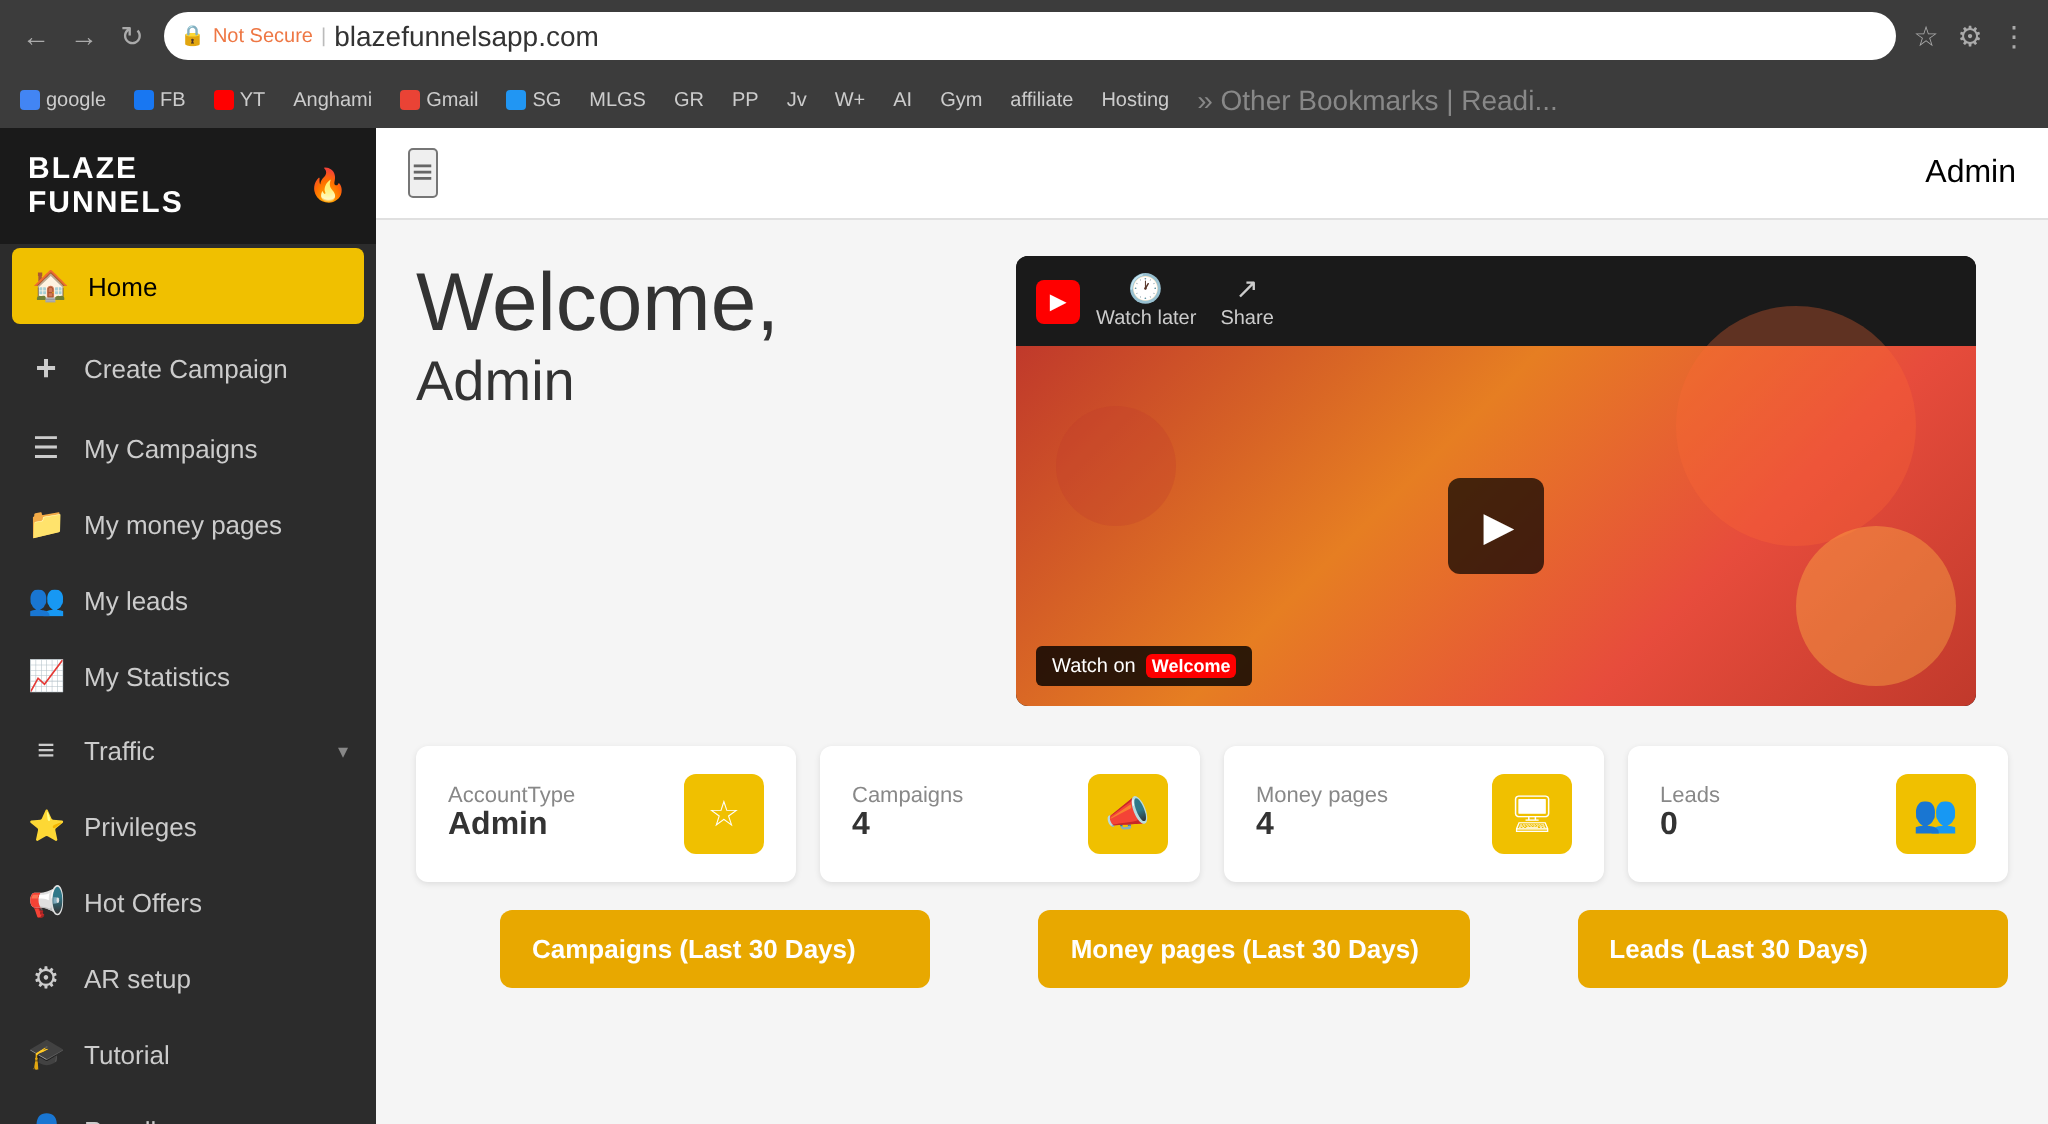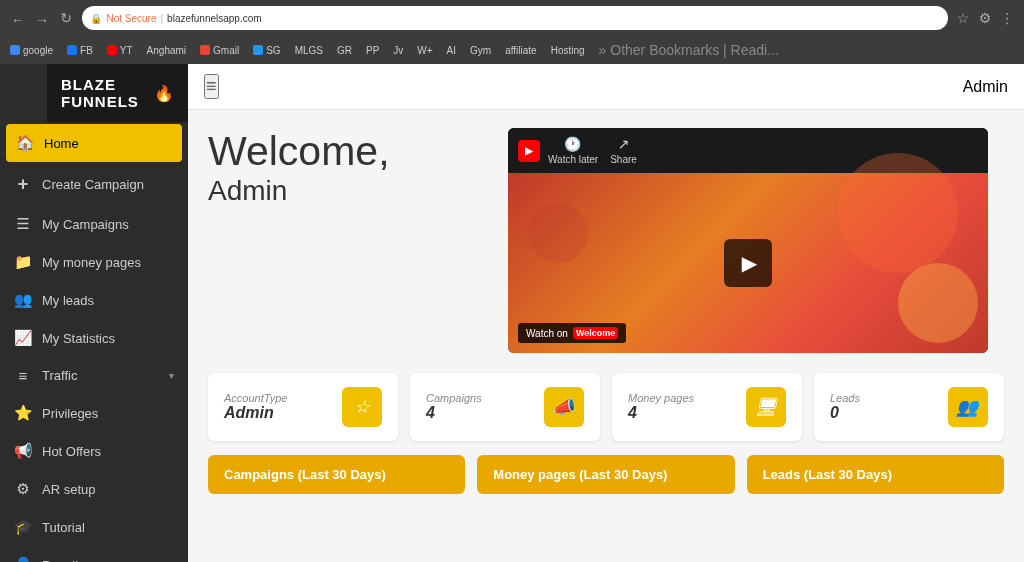--- a/index.html
+++ b/index.html
@@ -16,21 +16,21 @@
     .browser-action-btn { color: #aaa; font-size: 14px; cursor: pointer; width: 18px; text-align: center; }
 
     .bookmarks-bar { height: 28px; background: #3c3c3c; display: flex; align-items: center; padding: 0 6px; gap: 6px; overflow: hidden; }
     .bookmark-item { color: #ccc; font-size: 10px; white-space: nowrap; cursor: pointer; padding: 2px 4px; border-radius: 3px; display: flex; align-items: center; gap: 3px; }
 
     
     .app-container { display: flex; flex: 1; overflow: hidden; }
 
     
     .sidebar { width: 188px; background: #2c2c2c; color: #fff; display: flex; flex-direction: column; overflow-y: auto; flex-shrink: 0; }
-    .sidebar-logo { background: #1a1a1a; padding: 12px 14px; display: flex; align-items: center; gap: 8px; margin-left: 47px; }
+    .sidebar-logo { background: #1a1a1a; padding: 12px 14px; display: flex; align-items: center; gap: 8px; }
     .sidebar-nav { flex: 1; }
     .nav-item { display: flex; align-items: center; padding: 10px 14px; cursor: pointer; font-size: 13px; color: #ccc; gap: 10px; position: relative; }
     .nav-item.active { background: #f0c000; color: #000; border-radius: 4px; margin: 2px 6px; padding: 10px 10px; }
     .nav-item .nav-icon { font-size: 15px; width: 18px; text-align: center; }
     .nav-item .nav-label { flex: 1; }
     .nav-item .nav-arrow { font-size: 10px; color: #888; }
     .nav-item.active .nav-icon, .nav-item.active .nav-label { color: #000; }
 
     
     .main-content { flex: 1; background: #f5f5f5; display: flex; flex-direction: column; overflow: hidden; }
@@ -53,29 +53,29 @@
     .video-actions { display: flex; gap: 12px; align-items: center; }
     .video-action { color: #ccc; font-size: 10px; display: flex; flex-direction: column; align-items: center; gap: 2px; cursor: pointer; }
     .video-action-icon { font-size: 14px; }
     .video-thumbnail { width: 100%; height: 180px; background: linear-gradient(135deg, #c0392b 0%, #e67e22 40%, #e74c3c 70%, #c0392b 100%); position: relative; display: flex; align-items: center; justify-content: center; }
     .play-button { width: 48px; height: 48px; background: rgba(0,0,0,0.7); border-radius: 6px; display: flex; align-items: center; justify-content: center; cursor: pointer; }
     .play-icon { color: #fff; font-size: 20px; margin-left: 3px; }
     .watch-on-yt { position: absolute; bottom: 10px; left: 10px; background: rgba(0,0,0,0.8); color: #fff; font-size: 10px; padding: 4px 8px; border-radius: 3px; display: flex; align-items: center; gap: 5px; cursor: pointer; }
 
     
     .stats-row { display: flex; gap: 12px; margin-bottom: 14px; }
-    .stat-card { background: #fff; border-radius: 6px; padding: 14px 16px; display: flex; align-items: center; justify-content: space-between; flex: 1; box-shadow: 0 1px 3px rgba(0,0,0,0.1); font-style: italic; }
+    .stat-card { background: #fff; border-radius: 6px; padding: 14px 16px; display: flex; align-items: center; justify-content: space-between; flex: 1; box-shadow: 0 1px 3px rgba(0,0,0,0.1); }
     .stat-info .stat-label { font-size: 11px; color: #888; }
     .stat-info .stat-value { font-size: 16px; color: #333; font-weight: 600; }
     .stat-icon-box { width: 40px; height: 40px; border-radius: 6px; display: flex; align-items: center; justify-content: center; font-size: 18px; }
     .stat-icon-box.yellow { background: #f0c000; color: #fff; }
 
     
     .activity-row { display: flex; gap: 12px; }
-    .activity-card { flex: 1; background: #e8a800; border-radius: 6px; padding: 12px 16px; color: #fff; font-size: 13px; font-weight: 600; cursor: pointer; }
+    .activity-card { flex: 1; background: #e8a800; border-radius: 6px; padding: 12px 16px; color: #fff; font-size: 13px; font-weight: 600; cursor: pointer; margin-left: 42px; }
 
     
     ::-webkit-scrollbar { width: 4px; }
     ::-webkit-scrollbar-track { background: #f0f0f0; }
     ::-webkit-scrollbar-thumb { background: #ccc; border-radius: 2px; }
 
     
     .video-bubble { position: absolute; border-radius: 50%; opacity: 0.3; }
   </style>
 </head>
@@ -85,21 +85,21 @@
   <div class="browser-top-bar">
     <div class="nav-buttons">
       <button class="nav-btn">←</button>
       <button class="nav-btn">→</button>
       <button class="nav-btn">↻</button>
     </div>
     <div class="address-bar">
       <span class="address-lock">🔒</span>
       <span style="color:#e74;font-size:10px;">Not Secure</span>
       <span style="color:#bbb;font-size:10px;">|</span>
-      <span style="font-size:10px;color:#333;">blazefunnelsapp.com</span>
+      <span style="font-size:14px;color:#333;">blazefunnelsapp.com</span>
     </div>
     <div class="browser-actions">
       <span class="browser-action-btn">☆</span>
       <span class="browser-action-btn">⚙</span>
       <span class="browser-action-btn">⋮</span>
     </div>
   </div>
   <div class="bookmarks-bar">
     <span class="bookmark-item">
       <span style="background:#4285f4;width:10px;height:10px;border-radius:2px;display:inline-block;"></span>

